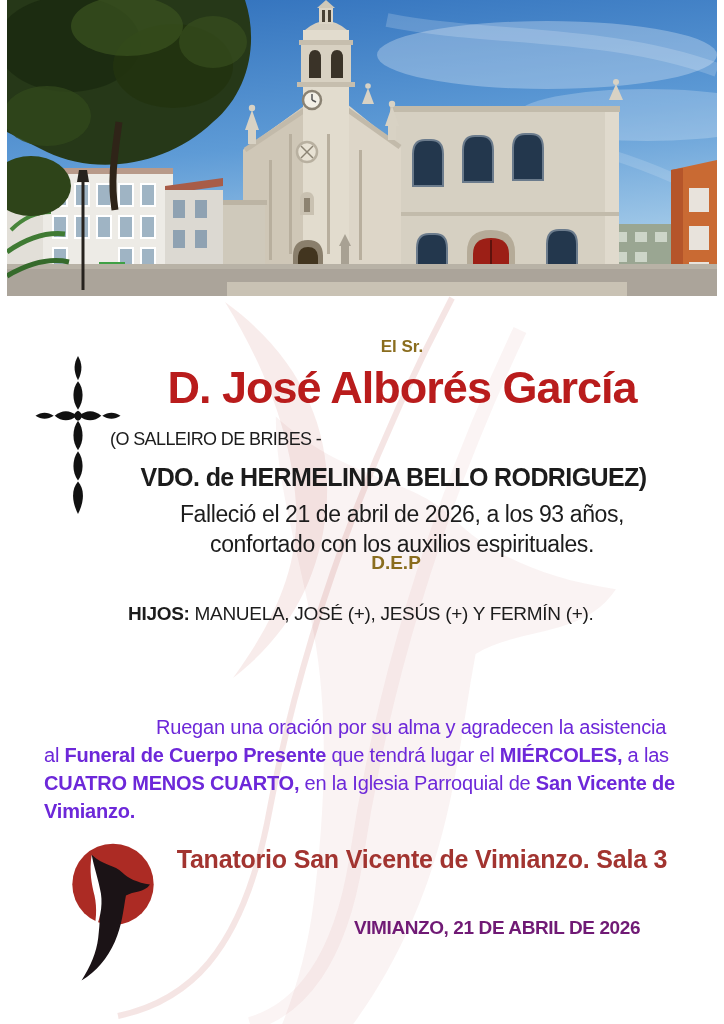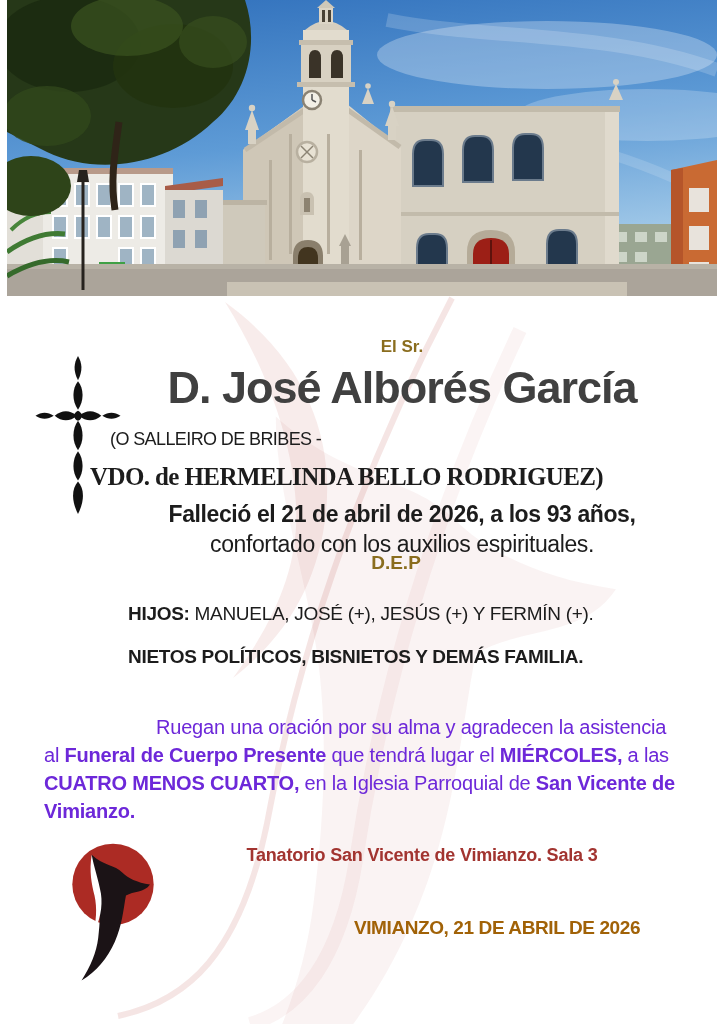--- a/index.html
+++ b/index.html
@@ -12,40 +12,40 @@
   .content{z-index:1;}
   .photo{position:absolute;left:7px;top:0;width:710px;height:296px;}
   .photo svg{display:block;width:100%;height:100%;}
   .cross{position:absolute;left:30px;top:354px;width:96px;height:162px;}
   .logo{position:absolute;left:66px;top:840px;width:94px;height:148px;}
   .gold{color:#8a6d1e;}
   .b{font-weight:700;}
   .honorific{position:absolute;left:110px;right:30px;top:337px;text-align:center;
     font-size:17px;font-weight:700;}
   .name{position:absolute;left:90px;right:10px;top:362px;margin:0;text-align:center;
-    font-size:45px;font-weight:700;letter-spacing:-1px;color:#404040;}
+    font-size:45px;font-weight:700;letter-spacing:-1px;color:#b91c1c;}
   .alias1{position:absolute;left:110px;right:30px;top:429px;text-align:left;
     font-size:18px;font-weight:400;letter-spacing:-0.6px;}
-  .alias2{position:absolute;left:90px;right:27px;top:463px;text-align:left;
-    font-size:25px;font-weight:700;letter-spacing:-0.6px;font-family:Liberation Serif, serif;}
+  .alias2{position:absolute;left:90px;right:27px;top:463px;text-align:center;
+    font-size:25px;font-weight:700;letter-spacing:-0.6px;}
   .death1{position:absolute;left:110px;right:30px;top:501px;text-align:center;
-    font-size:23px;letter-spacing:-0.4px;font-weight:bold;}
+    font-size:23px;letter-spacing:-0.4px;}
   .death2{position:absolute;left:110px;right:30px;top:531px;text-align:center;
     font-size:23px;letter-spacing:-0.4px;}
   .dep{position:absolute;left:110px;right:42px;top:552px;text-align:center;
     font-size:19px;font-weight:700;}
   .family{position:absolute;left:112px;right:36px;top:584px;text-align:left;
     font-size:19px;line-height:27px;letter-spacing:-0.3px;}
   .family p{margin:16px;}
   .invitation{position:absolute;left:43px;width:642px;top:712px;margin:1px;text-align:left;
     font-size:20px;line-height:28px;letter-spacing:-0.2px;text-indent:112px;color:#6d28d9;}
   .tanatorio{position:absolute;left:120px;right:0;top:845px;text-align:center;
-    font-size:18px;font-weight:700;letter-spacing:-0.2px;color:#a23430;}
+    font-size:25px;font-weight:700;letter-spacing:-0.2px;color:#a23430;}
   .place-date{position:absolute;left:270px;right:0;top:917px;text-align:center;
-    font-size:19px;font-weight:700;letter-spacing:-0.4px;color:#a16207;}
+    font-size:19px;font-weight:700;letter-spacing:-0.4px;color:#701a75;}
 </style>
 </head>
 <body>
 
 <div class="page">
 
   <svg class="layer watermark" viewBox="0 0 724 1024" width="724" height="1024">
     <path d="M225,302 C302,358 334,432 326,512 C319,578 290,634 233,678
              C281,612 299,560 296,504 C292,438 266,368 225,302 Z" fill="#ac2b24" opacity="0.09"></path>
     <g opacity="0.055" fill="#ac2b24" transform="translate(130,330) scale(5.4)">
@@ -217,21 +217,20 @@
     <div class="honorific gold">El Sr.</div>
     <h1 class="name">D. José Alborés García</h1>
     <div class="alias1">(O SALLEIRO DE BRIBES -</div>
     <div class="alias2">VDO. de HERMELINDA BELLO RODRIGUEZ)</div>
     <div class="death1">Falleció el 21 de abril de 2026, a los 93 años,</div>
     <div class="death2">confortado con los auxilios espirituales.</div>
     <div class="dep gold">D.E.P</div>
 
     <div class="family">
       <p><span class="b">HIJOS:</span><span> MANUELA, JOSÉ (+), JESÚS (+) Y FERMÍN (+).</span></p>
-      <p><span class="b">NIETOS POLÍTICOS, BISNIETOS Y DEMÁS FAMILIA.</span><span></span></p>
     </div>
 
     <p class="invitation"><span>Ruegan una oración por su alma y agradecen la asistencia al </span><span class="b">Funeral de Cuerpo Presente</span><span> que tendrá lugar el </span><span class="b">MIÉRCOLES,</span><span> a las </span><span class="b">CUATRO MENOS CUARTO,</span><span> en la Iglesia Parroquial de </span><span class="b">San Vicente de Vimianzo.</span></p>
 
     <div class="tanatorio">Tanatorio San Vicente de Vimianzo. Sala 3</div>
     <div class="place-date">VIMIANZO, 21 DE ABRIL DE 2026</div>
 
     <div class="logo">
       <svg viewBox="0 0 100 160" width="94" height="148">
         <circle cx="50" cy="48" r="44" fill="#ac2b24"></circle>

